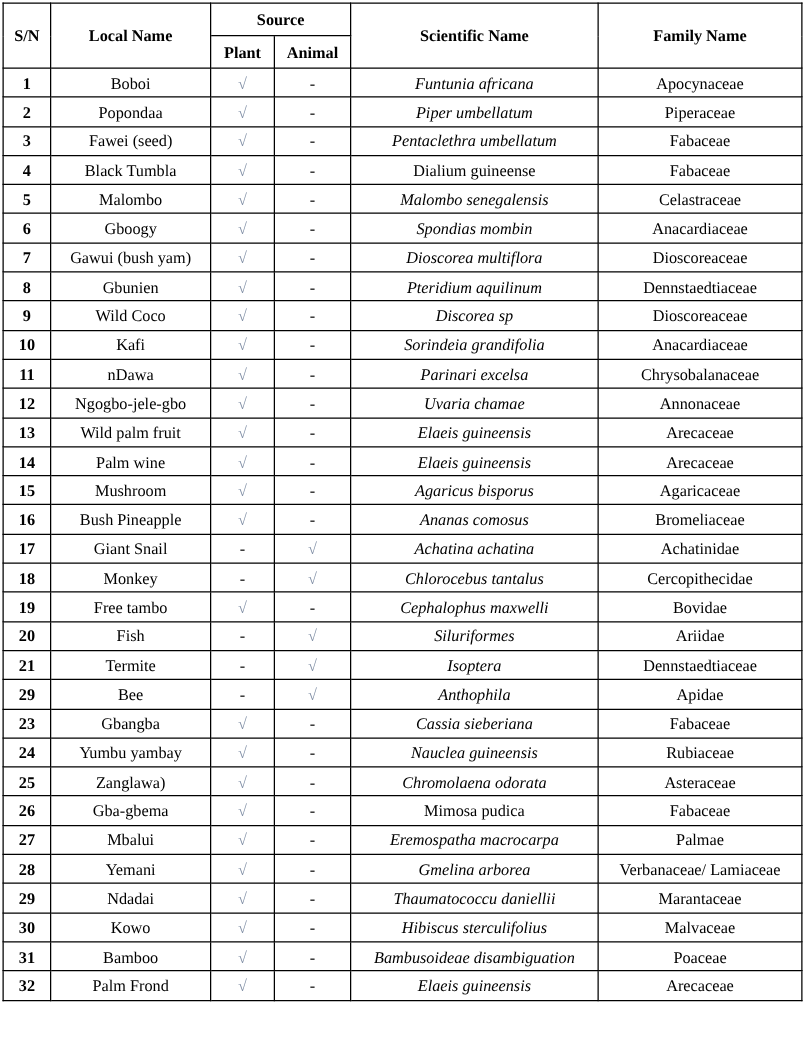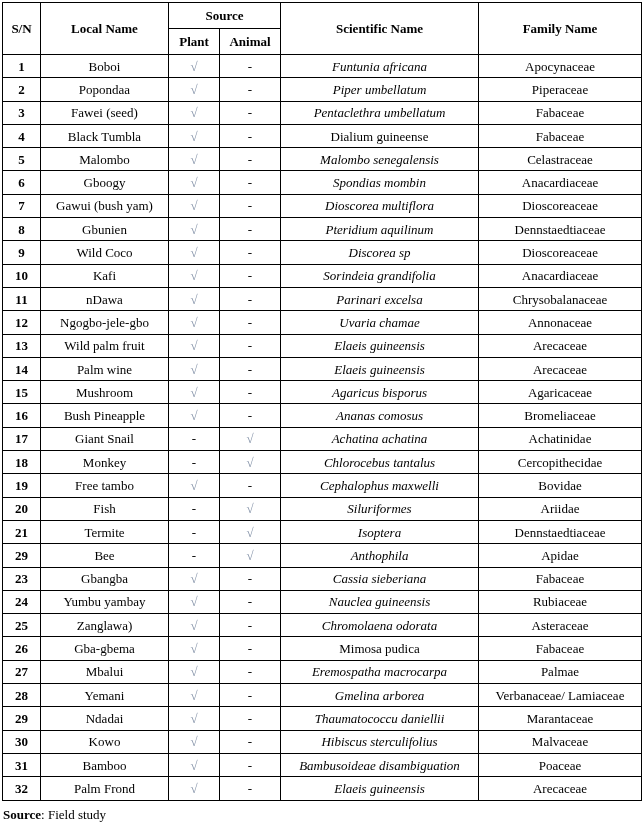--- a/index.html
+++ b/index.html
@@ -336,16 +336,13 @@
         <tr>
           <td class="sn">32</td>
           <td class="local">Palm Frond</td>
           <td class="check-cell">√</td>
           <td class="dash-cell">-</td>
           <td class="sci italic">Elaeis guineensis</td>
           <td class="family">Arecaceae</td>
         </tr>
       </tbody>
   </table>
-  <div class="footer">
-    <span class="lbl">Source</span><span>: Field study</span>
-  </div>
 </div>
 
 </body></html>

